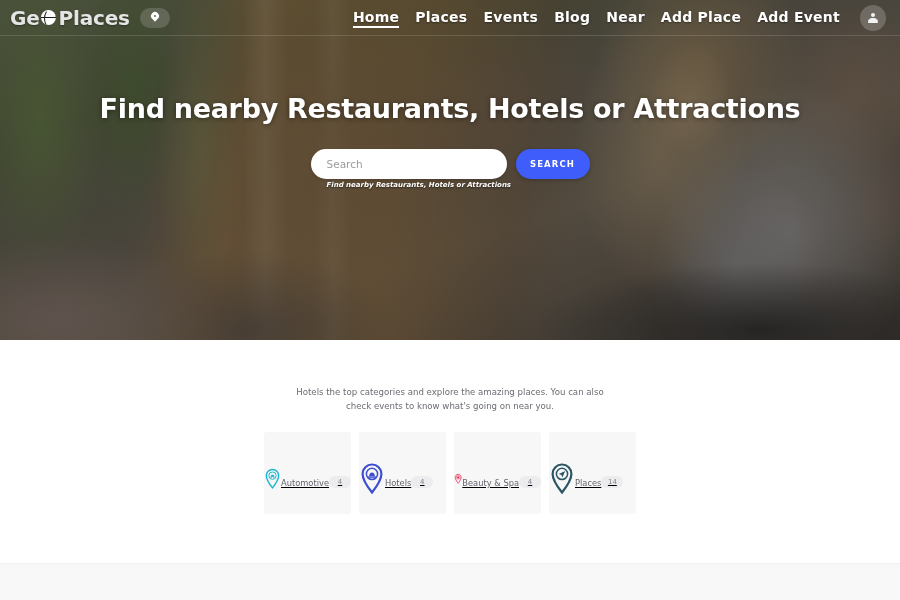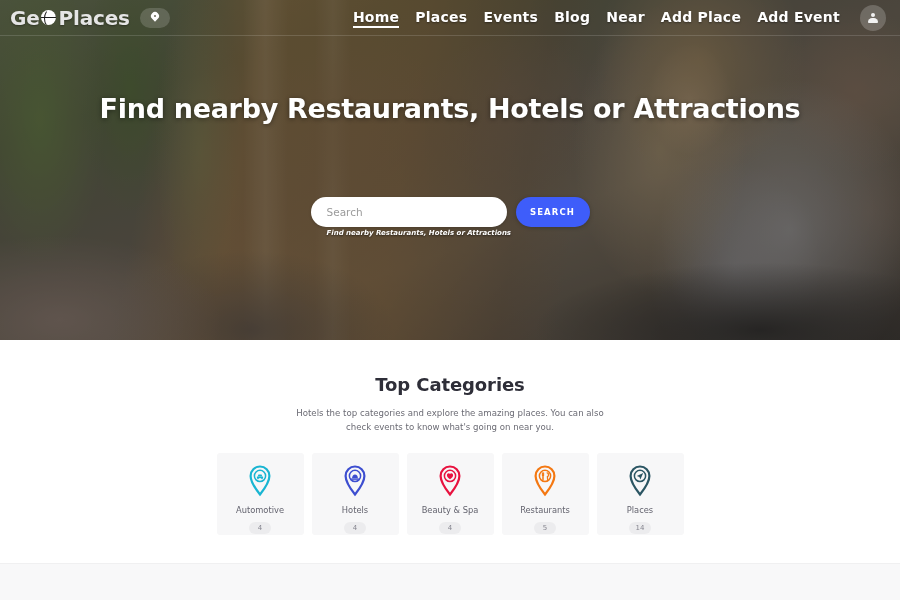--- a/index.html
+++ b/index.html
@@ -221,21 +221,20 @@
   }
 
   
   .hero-inner {
     position: absolute;
     inset: 36px 0 0 0;
     z-index: 20;
     display: flex;
     flex-direction: column;
     align-items: center;
-    gap: 48px;
   }
 
   .hero-title {
     margin-top: 57px;
     font-family: "DejaVu Sans", sans-serif;
     font-size: 27px;
     font-weight: bold;
     color: #ffffff;
     letter-spacing: -0.3px;
     text-shadow: 0 1px 5px rgba(0,0,0,.45);
@@ -335,24 +334,25 @@
     justify-content: center;
     gap: 8px;
   }
 
   .cat-card {
     width: 87px;
     height: 82px;
     background: #f7f7f8;
     border-radius: 3px;
     display: flex;
-    flex-direction: column;
+    flex-direction: row;
     align-items: center;
     padding-top: 12px;
     cursor: pointer;
+    text-decoration: underline;
   }
 
   .cat-icon { width: 26px; height: 32px; }
 
   .cat-label {
     margin-top: 8px;
     font-family: "DejaVu Sans", sans-serif;
     font-size: 8.3px;
     color: #63636e;
     white-space: nowrap;
@@ -424,21 +424,20 @@
           <div class="field-hint">Find nearby Restaurants, Hotels or Attractions</div>
         </div>
 
 
         <button class="search-btn">SEARCH</button>
       </div>
     </div>
   </div>
 
   <div class="categories">
-    <h2 class="sec-title">Top Categories</h2>
     <p class="sec-desc">Hotels the top categories and explore the amazing places. You can also check events to know what's going on near you.</p>
 
     <div class="cards">
 
       <div class="cat-card">
         <svg class="cat-icon" viewBox="0 0 26 32">
           <path d="M13 1.5C7.8 1.5 3.6 5.7 3.6 10.9c0 6.6 9.4 18.6 9.4 18.6s9.4-12 9.4-18.6C22.4 5.7 18.2 1.5 13 1.5z" fill="none" stroke="#19b5d2" stroke-width="2.2"></path>
           <circle cx="13" cy="10.9" r="5.6" fill="none" stroke="#19b5d2" stroke-width="1.5"></circle>
           <path d="M9.9 11.6h6.2v1.6H9.9z" fill="#19b5d2"></path>
           <path d="M10.6 11.6l.9-2.1h3l.9 2.1z" fill="#19b5d2"></path>
@@ -464,31 +463,20 @@
         <svg class="cat-icon" viewBox="0 0 26 32">
           <path d="M13 1.5C7.8 1.5 3.6 5.7 3.6 10.9c0 6.6 9.4 18.6 9.4 18.6s9.4-12 9.4-18.6C22.4 5.7 18.2 1.5 13 1.5z" fill="none" stroke="#e8123f" stroke-width="2.2"></path>
           <circle cx="13" cy="10.9" r="5.6" fill="none" stroke="#e8123f" stroke-width="1.5"></circle>
           <path d="M13 14.2c-2-1.4-3.1-2.6-3.1-4 0-1.1.8-1.9 1.8-1.9.6 0 1.1.3 1.3.8.2-.5.7-.8 1.3-.8 1 0 1.8.8 1.8 1.9 0 1.4-1.1 2.6-3.1 4z" fill="#e8123f"></path>
         </svg>
         <div class="cat-label">Beauty &amp; Spa</div>
         <div class="cat-count">4</div>
       </div>
 
 
-      <div class="cat-card">
-        <svg class="cat-icon" viewBox="0 0 26 32">
-          <path d="M13 1.5C7.8 1.5 3.6 5.7 3.6 10.9c0 6.6 9.4 18.6 9.4 18.6s9.4-12 9.4-18.6C22.4 5.7 18.2 1.5 13 1.5z" fill="none" stroke="#f47812" stroke-width="2.2"></path>
-          <circle cx="13" cy="10.9" r="5.6" fill="none" stroke="#f47812" stroke-width="1.5"></circle>
-          <path d="M10.4 7.8v2.6M11.6 7.8v2.6" stroke="#f47812" stroke-width="1.1" stroke-linecap="round"></path>
-          <path d="M11 10.4v4.1" stroke="#f47812" stroke-width="1.5" stroke-linecap="round"></path>
-          <path d="M15.1 7.8c1 0 1.4 1 1.4 2.2 0 .9-.5 1.5-1.1 1.7l.2 2.8" fill="none" stroke="#f47812" stroke-width="1.3" stroke-linecap="round"></path>
-        </svg>
-        <div class="cat-label">Restaurants</div>
-        <div class="cat-count">5</div>
-      </div>
 
       <div class="cat-card">
         <svg class="cat-icon" viewBox="0 0 26 32">
           <path d="M13 1.5C7.8 1.5 3.6 5.7 3.6 10.9c0 6.6 9.4 18.6 9.4 18.6s9.4-12 9.4-18.6C22.4 5.7 18.2 1.5 13 1.5z" fill="none" stroke="#2b5563" stroke-width="2.2"></path>
           <circle cx="13" cy="10.9" r="5.6" fill="none" stroke="#2b5563" stroke-width="1.5"></circle>
           <path d="M16.2 8.1l-6.4 2.9 2.6 1 1 2.6z" fill="#2b5563"></path>
         </svg>
         <div class="cat-label">Places</div>
         <div class="cat-count">14</div>
       </div>

